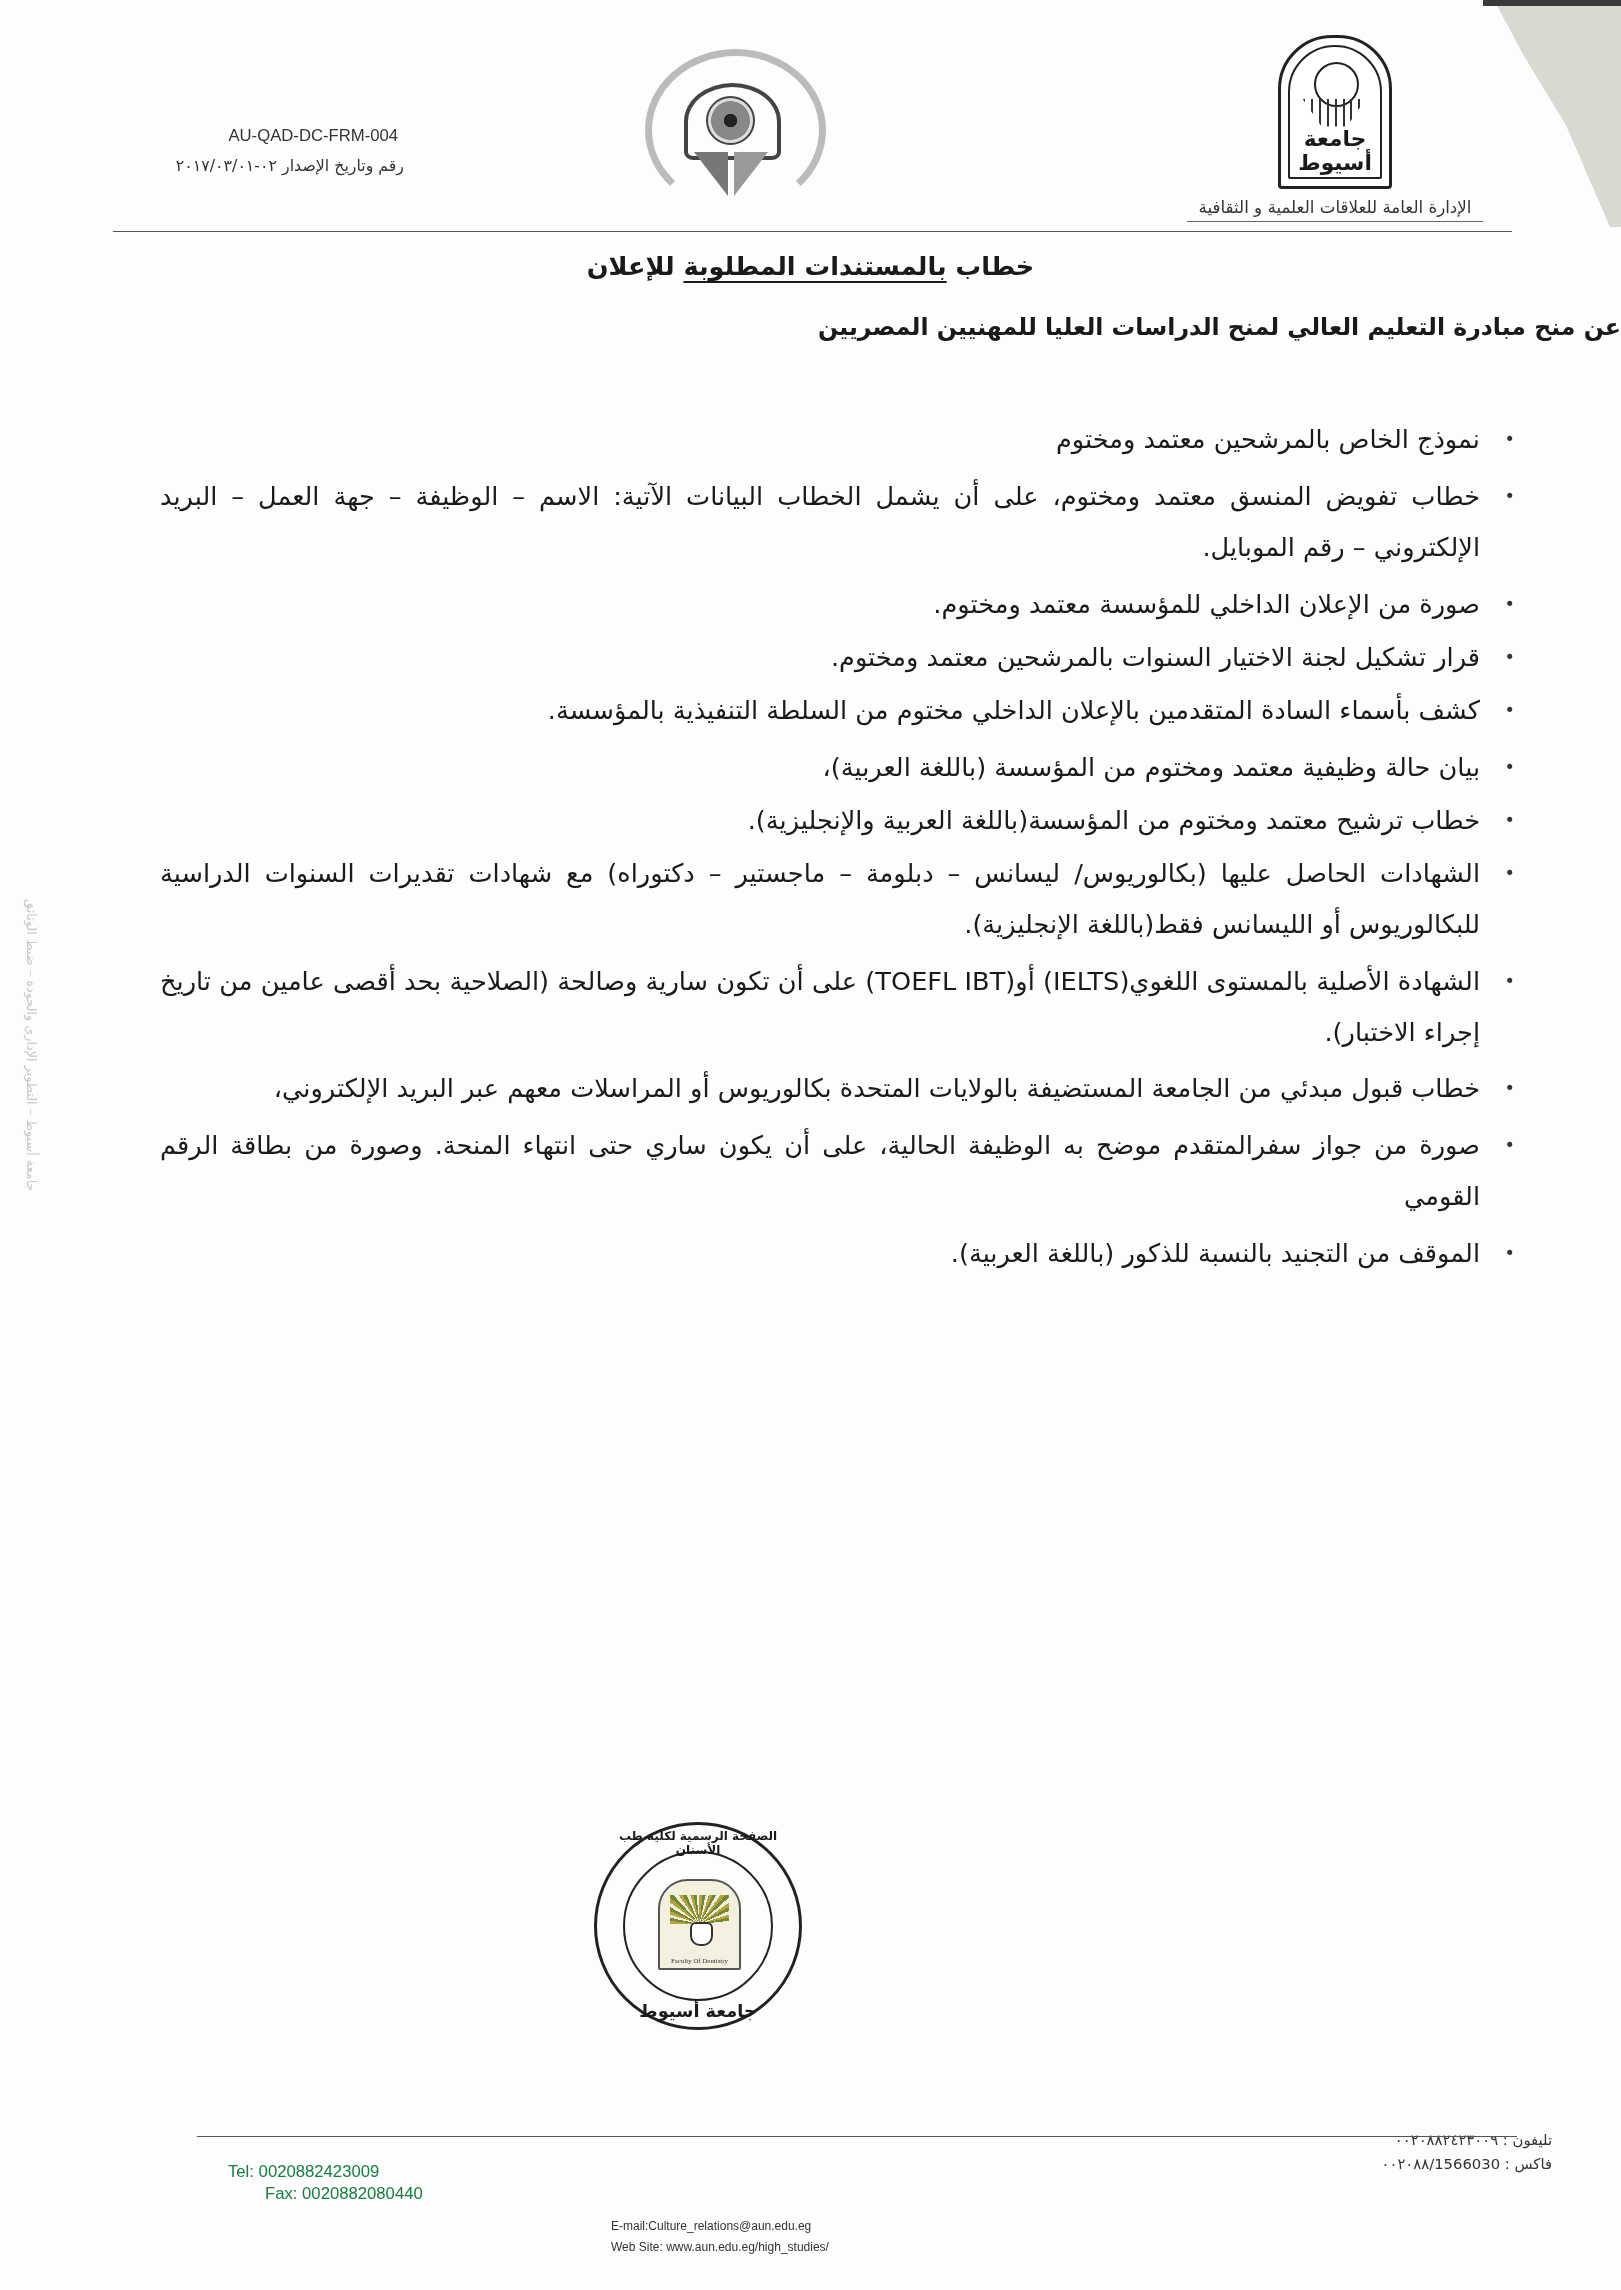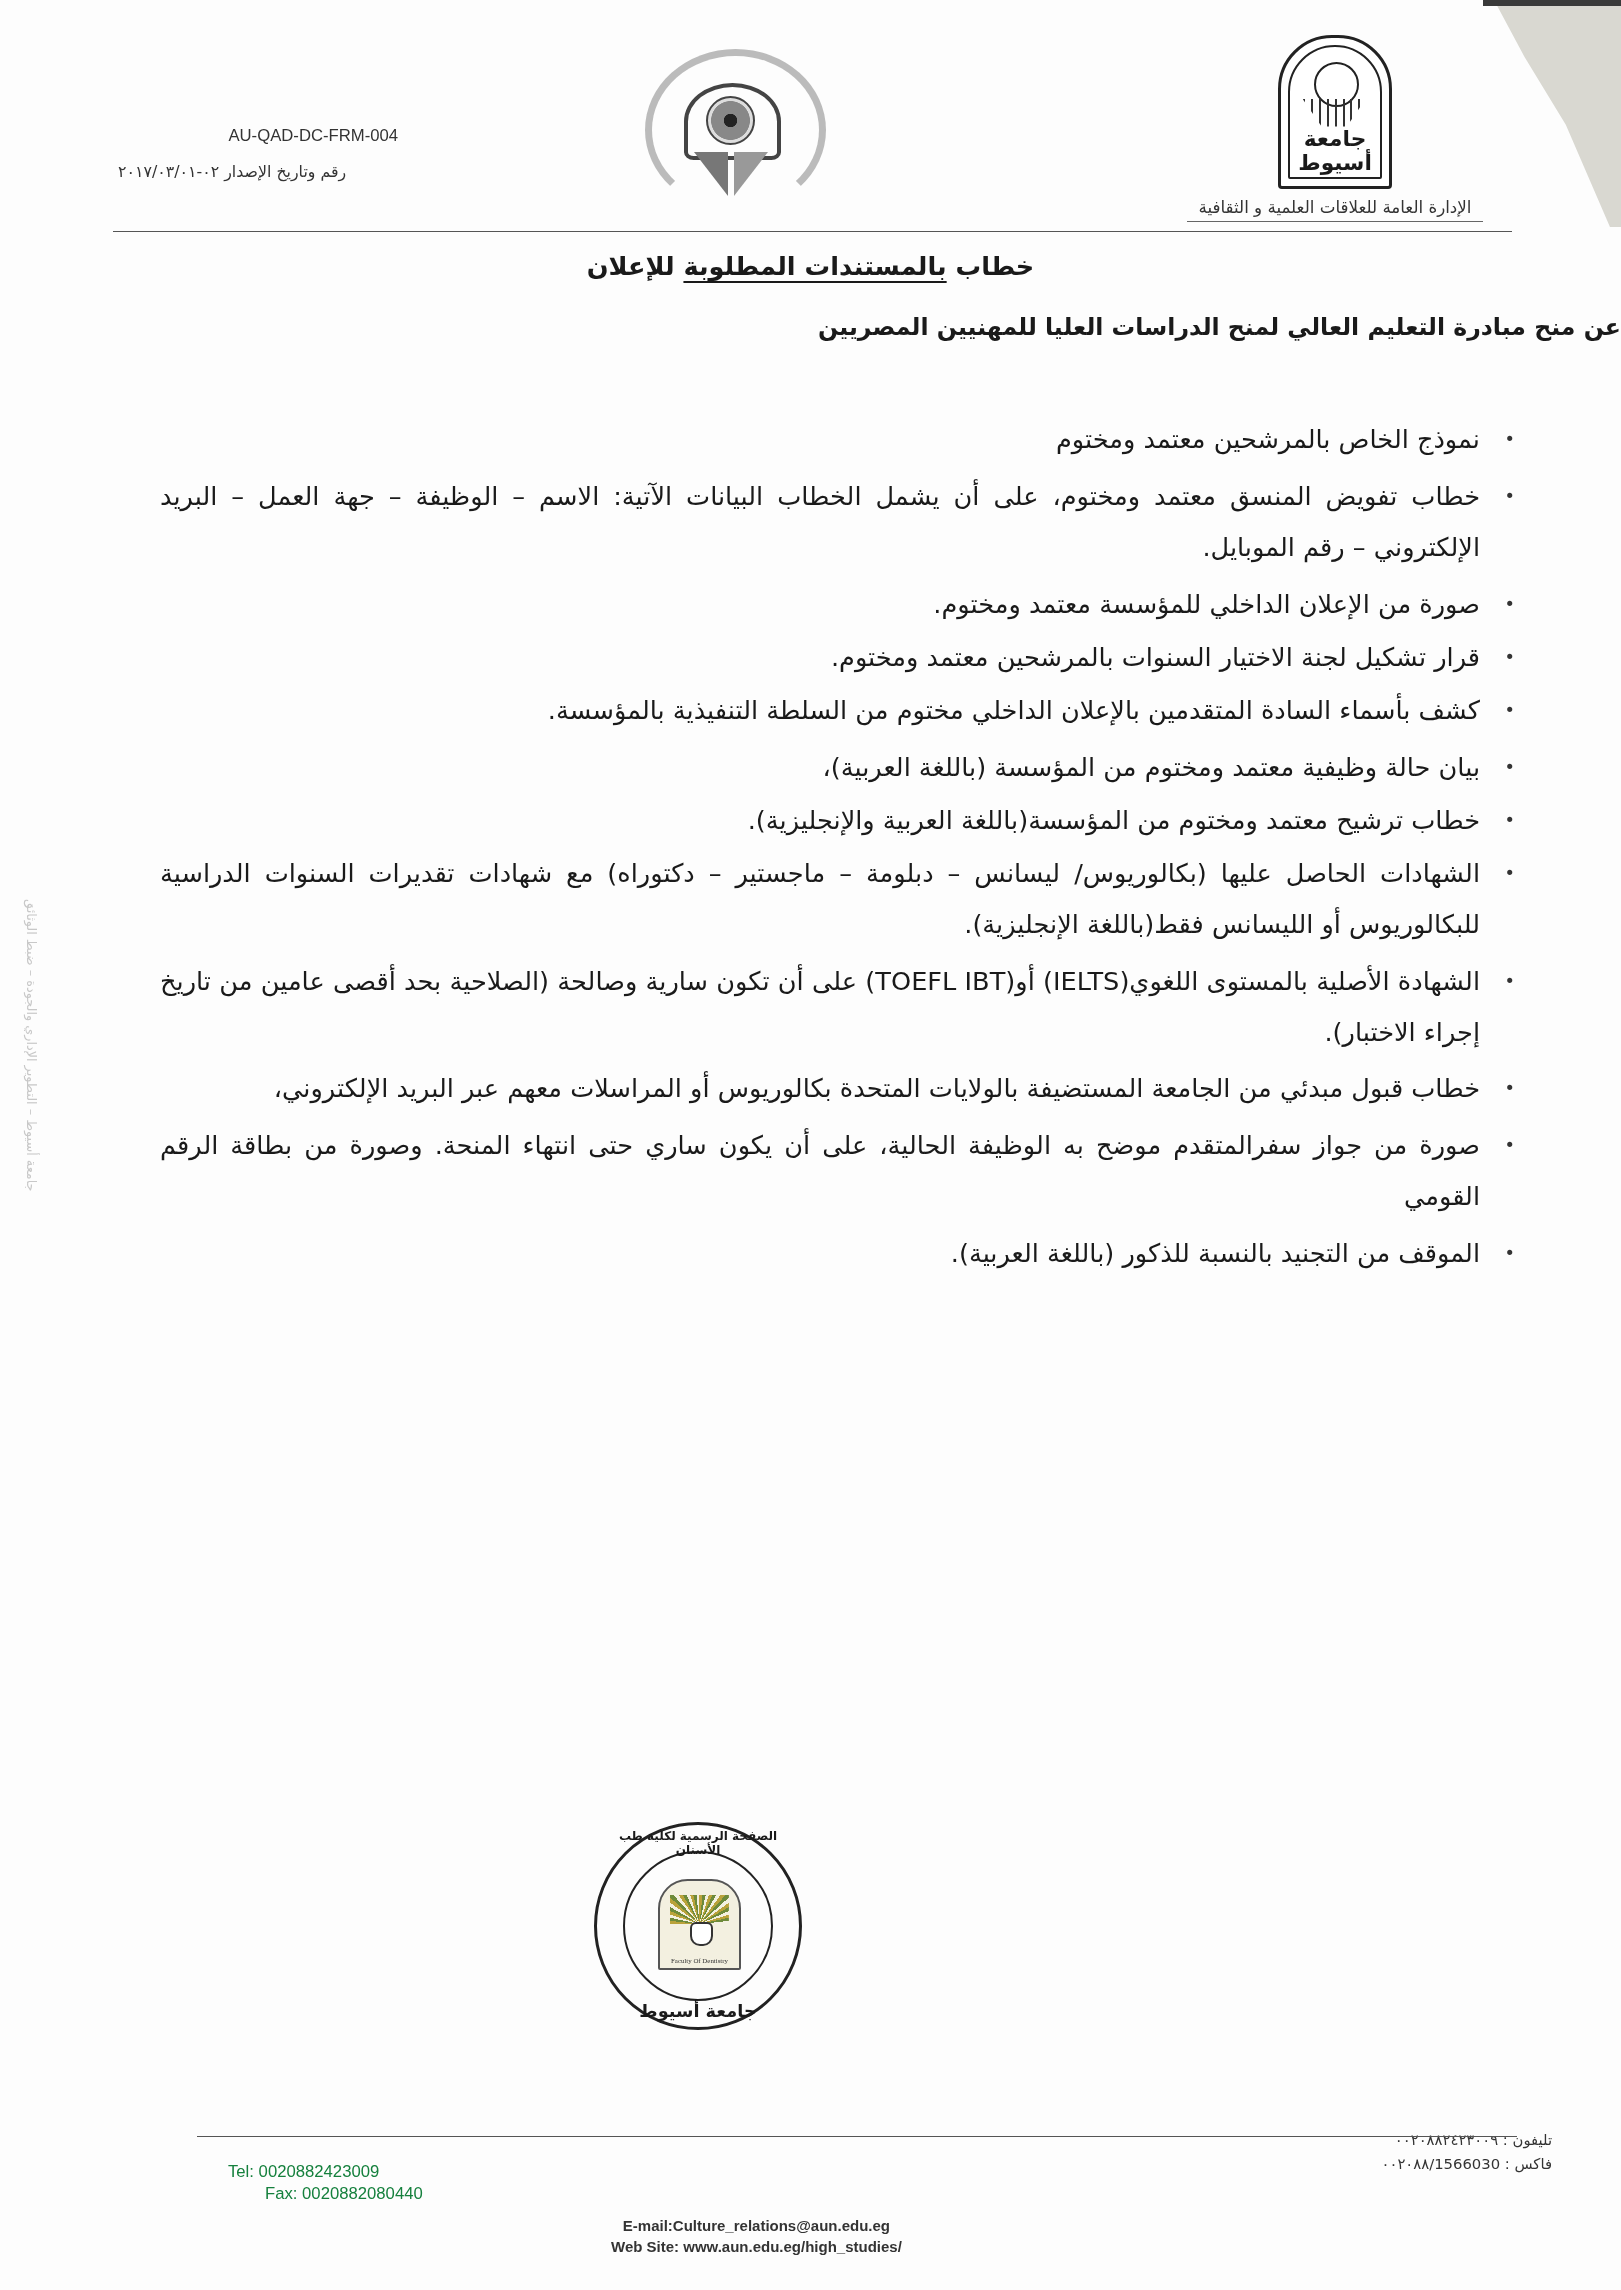--- a/index.html
+++ b/index.html
@@ -81,21 +81,21 @@
       clip-path: polygon(0 0, 100% 0, 0 100%);
     }
 
     .header-left {
       position: absolute; top: 126px; left: 118px; width: 286px; text-align: right;
     }
     .form-code {
       font-family: "Liberation Sans", sans-serif; font-size: 16.7px; color: #333; text-align: right; padding-right: 5.9px;
     }
     .issue-date {
-      font-size: 15.8px; color: #333; direction: rtl; text-align: left; margin-top: 16px;
+      font-size: 15.8px; color: #333; direction: rtl; text-align: right; margin-top: 10px;
     }
 
     .header-rule {
       position: absolute; top: 231px; left: 113px; width: 1399px; height: 1px; background: #555;
     }
 
     
     .title {
       position: absolute; top: 251px; left: 0; right: 0; text-align: center;
       font-size: 25.6px; direction: rtl; font-weight: bold;
@@ -160,21 +160,21 @@
     }
     .footer-ar {
       position: absolute; top: 2128px; right: 69px; width: 414px; direction: rtl; font-size: 14.8px; color: #333; line-height: 23.6px;
     }
     .footer-ar .fax { padding-right: 0; }
     .footer-en-left {
       position: absolute; top: 2161px; left: 228px; font-family: "Liberation Sans", sans-serif; font-size: 16.7px; color: #15803d; line-height: 21.7px;
     }
     .footer-en-left .fax { padding-left: 37px; }
     .footer-en-center {
-      position: absolute; top: 2216px; left: 611px; font-family: "Liberation Sans", sans-serif; font-size: 15px; color: #333; line-height: 20.7px; text-align: center; font-weight: bold;
+      position: absolute; top: 2216px; left: 611px; font-family: "Liberation Sans", sans-serif; font-size: 12px; color: #333; line-height: 20.7px; text-align: left;
     }
   </style>
 </head>
 <body>
 
 <div class="page">
 
   <div class="corner-fold"></div>
   <div class="corner-fold-edge"></div>
 

